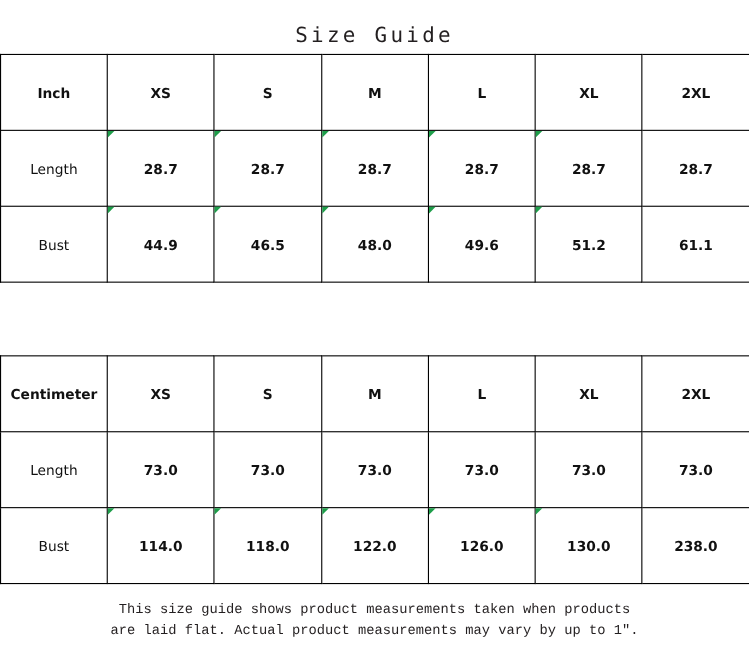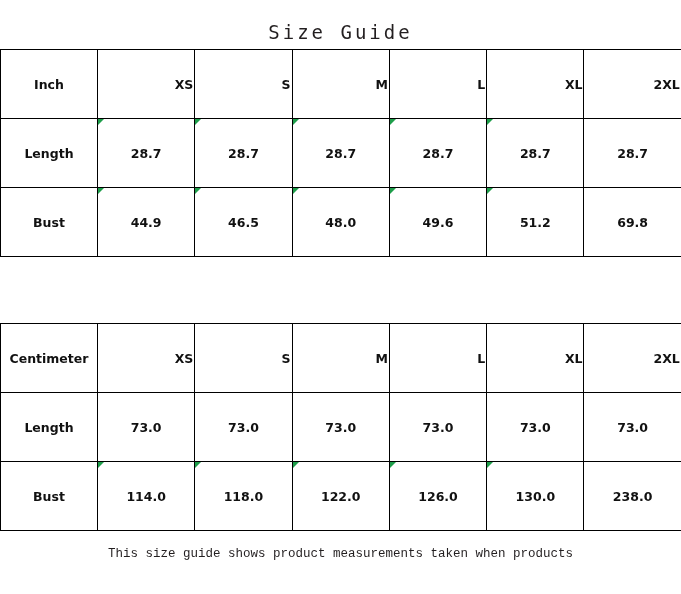--- a/index.html
+++ b/index.html
@@ -40,27 +40,26 @@
     height: 66px;
     text-align: center;
     vertical-align: middle;
     font-family: "DejaVu Sans", sans-serif;
     font-size: 12.5px;
     color: #111111;
     position: relative;
     font-weight: bold;
   }
   table.sizetable td.rowhead {
-    font-weight: bold;
+    font-weight: normal;
     font-size: 12.5px;
   }
   table.sizetable td.colhead {
     font-weight: bold;
     font-size: 12.5px;
-    text-align: right;
   }
   table.sizetable td.hdr-left {
     font-weight: bold;
     margin-left: 48px;
   }
   
   col.c0 { width: 97px; }
   col.cx { width: 97.3px; }
 
   
@@ -123,21 +122,21 @@
         <td>28.7<span class="tick"></span></td>
         <td>28.7</td>
       </tr>
       <tr>
         <td class="rowhead">Bust</td>
         <td>44.9<span class="tick"></span></td>
         <td>46.5<span class="tick"></span></td>
         <td>48.0<span class="tick"></span></td>
         <td>49.6<span class="tick"></span></td>
         <td>51.2<span class="tick"></span></td>
-        <td>69.8</td>
+        <td>61.1</td>
       </tr>
     </tbody>
   </table>
 
   <div class="spacer"></div>
 
   <table class="sizetable">
     <colgroup>
       <col class="c0">
         <col class="cx">
@@ -173,15 +172,16 @@
         <td>122.0<span class="tick"></span></td>
         <td>126.0<span class="tick"></span></td>
         <td>130.0<span class="tick"></span></td>
         <td>238.0</td>
       </tr>
     </tbody>
   </table>
 
   <div class="footnote">
     <div>This size guide shows product measurements taken when products</div>
+    <div>are laid flat. Actual product measurements may vary by up to 1″.</div>
   </div>
 
 </div>
 
 </body></html>

